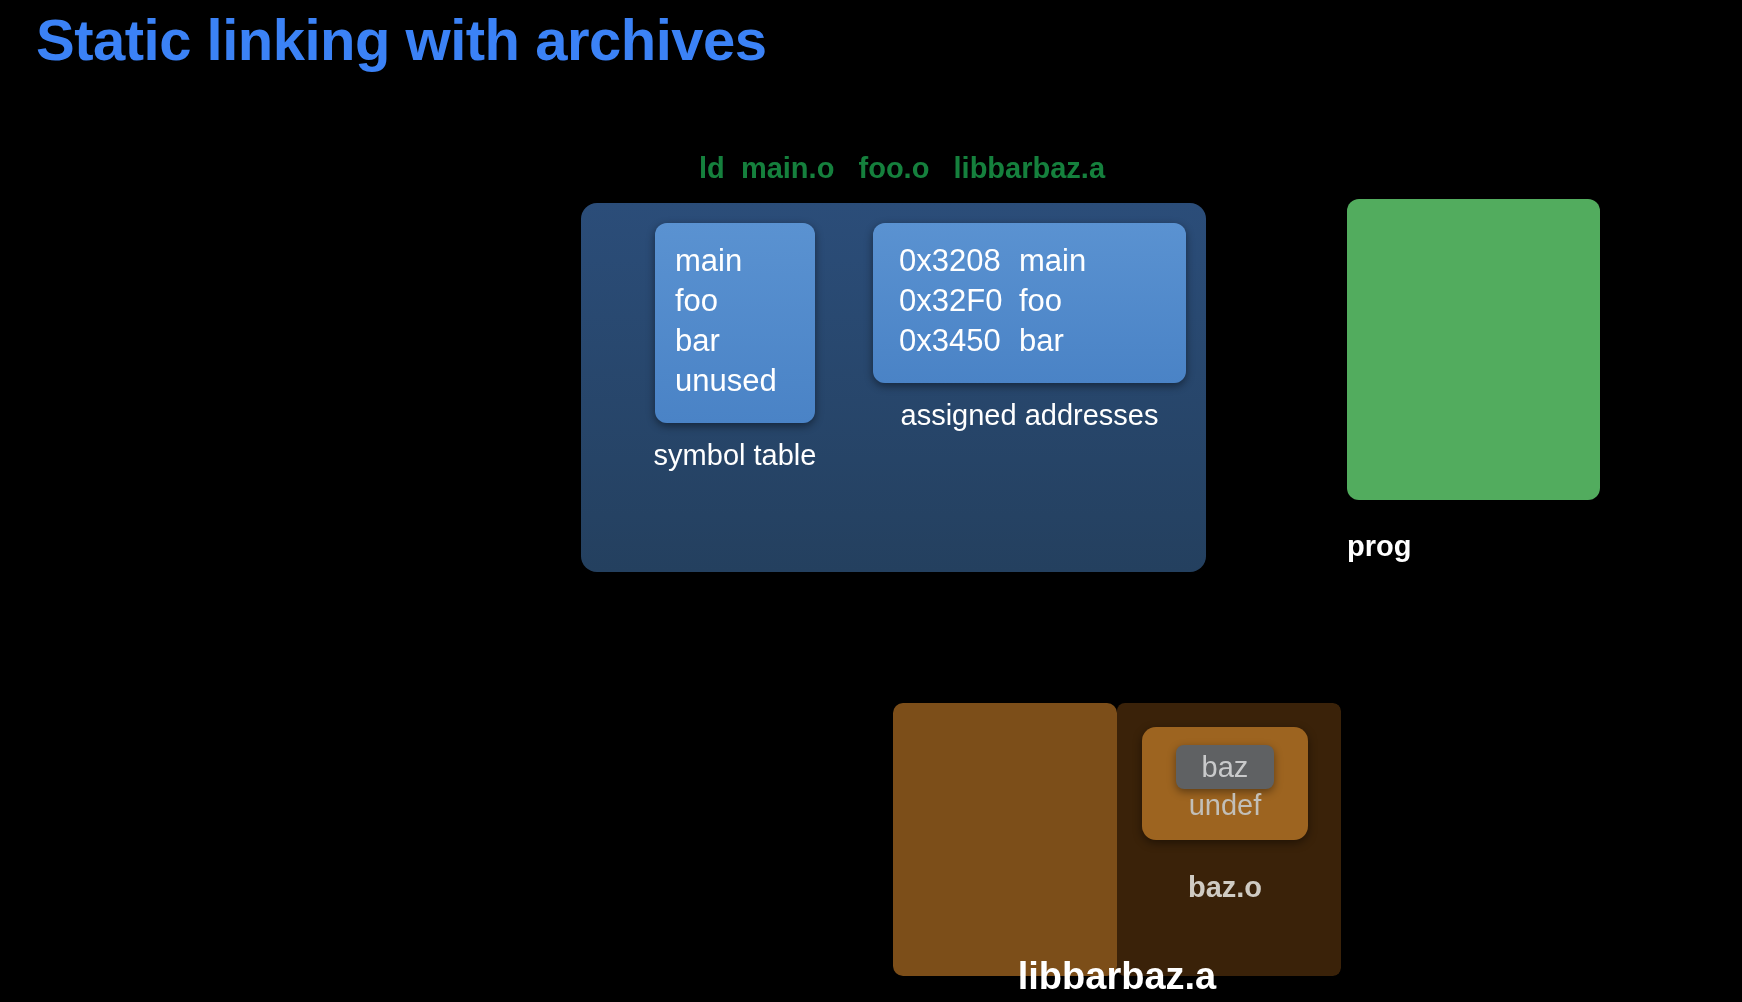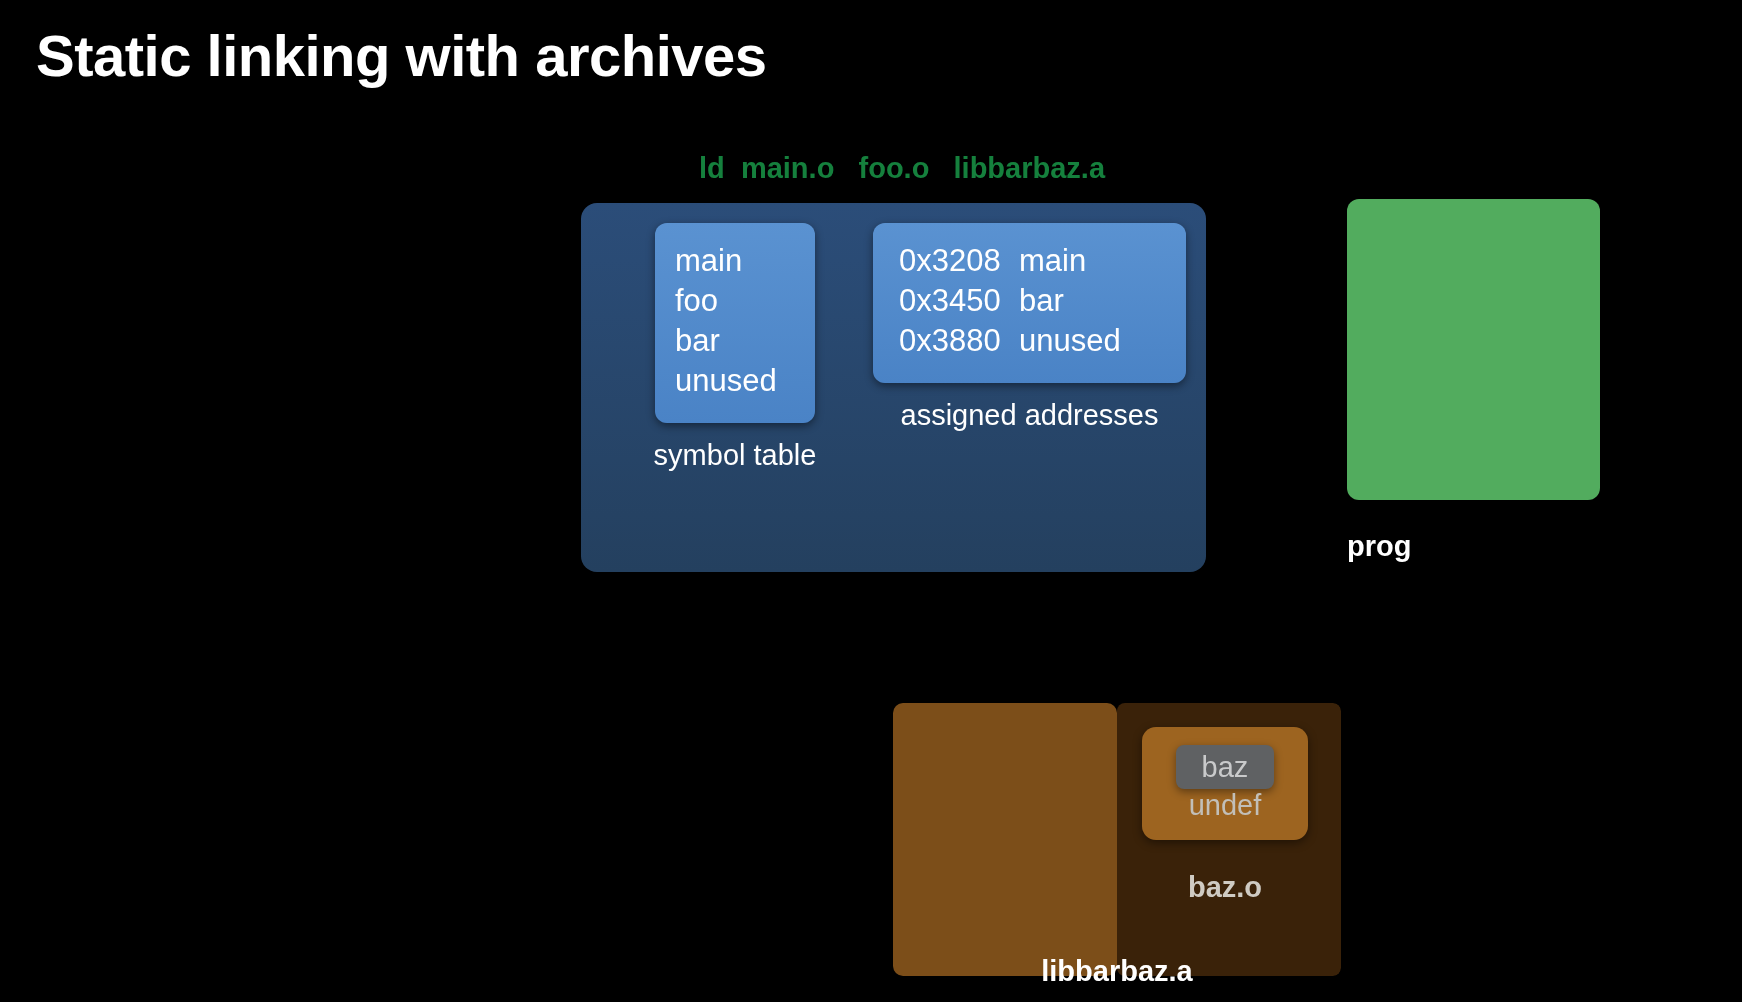--- a/index.html
+++ b/index.html
@@ -12,25 +12,25 @@
   body {
     font-family: "Liberation Sans", sans-serif;
     position: relative;
     color: #ffffff;
   }
 
   
   .slide-title {
     position: absolute;
     left: 36px;
-    top: 22px;
+    top: 6px;
     font-size: 58px;
     font-weight: bold;
     letter-spacing: -0.5px;
-    color: #ffffff;
+    color: #3b82f6;
     white-space: nowrap;
   }
 
   
   .link-command {
     position: absolute;
     left: 699px;
     top: 152px;
     font-size: 29px;
     font-weight: bold;
@@ -168,21 +168,21 @@
     font-size: 29px;
     font-weight: bold;
     color: #cfcbc3;
   }
   .archive-label {
     position: absolute;
     left: 893px;
     top: 955px;
     width: 448px;
     text-align: center;
-    font-size: 29px;
+    font-size: 38px;
     font-weight: bold;
     color: #ffffff;
   }
 </style>
 </head>
 <body>
 
 <div class="slide-title">Static linking with archives</div>
 
 <div class="link-command">ld  main.o   foo.o   libbarbaz.a</div>
@@ -195,22 +195,22 @@
       <div class="sym-line">foo</div>
       <div class="sym-line">bar</div>
       <div class="sym-line">unused</div>
     </div>
     <div class="col-caption">symbol table</div>
   </div>
 
   <div class="linker-col addresses">
     <div class="sym-box wide">
       <div class="addr-line"><span class="addr-val">0x3208</span><span>main</span></div>
+      <div class="addr-line"><span class="addr-val">0x32F0</span><span>foo</span></div>
       <div class="addr-line"><span class="addr-val">0x3450</span><span>bar</span></div>
-      <div class="addr-line"><span class="addr-val">0x3880</span><span>unused</span></div>
     </div>
     <div class="col-caption">assigned addresses</div>
   </div>
 </div>
 
 <div class="prog-box"></div>
 <div class="prog-label">prog</div>
 
 <div class="archive">
   <div class="archive-left"></div>

